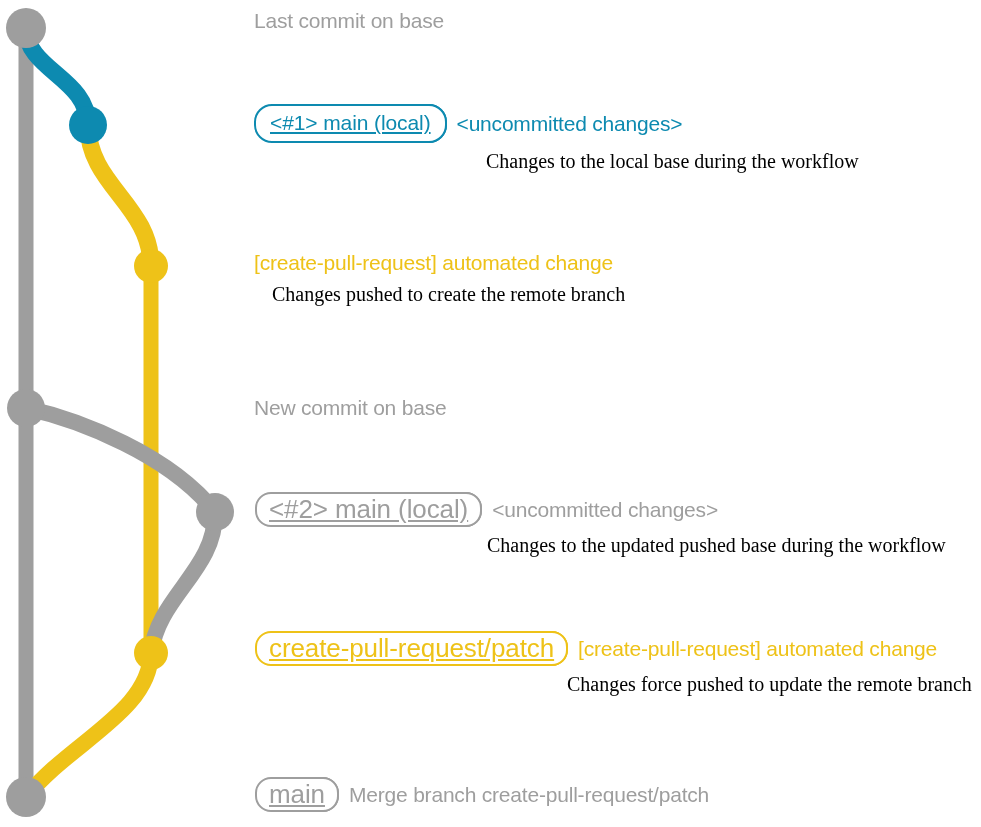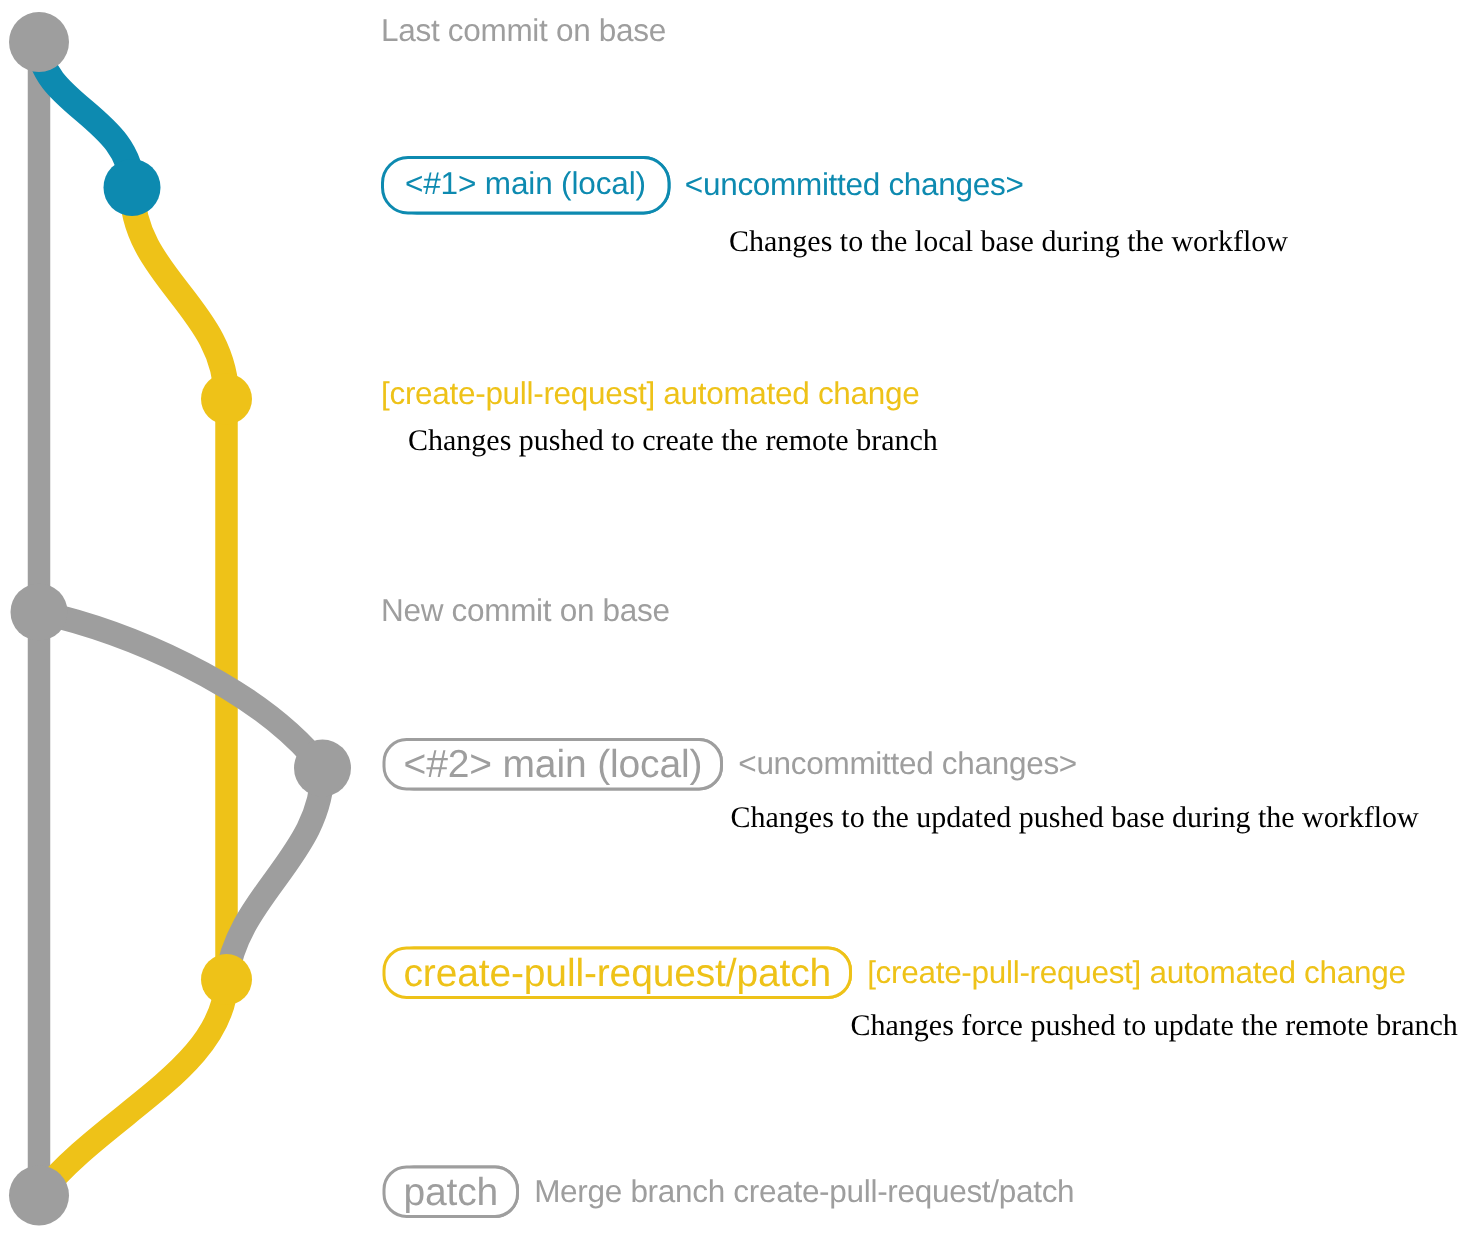--- a/index.html
+++ b/index.html
@@ -49,20 +49,21 @@
     align-items: center;
     white-space: nowrap;
   }
 
   
   .badge {
     position: relative;
     display: inline-block;
     padding: 0;
     margin-right: 10px;
+    text-decoration: underline;
   }
   .badge .badge-back {
     position: absolute;
     left: 6px;
     top: 0;
     right: 0;
     bottom: 0;
     border: 2px solid currentColor;
     border-radius: 18px;
     box-sizing: border-box;
@@ -227,20 +228,20 @@
       </div>
       <div class="desc">Changes force pushed to update the remote branch</div>
     </div>
   </div>
 
   <div class="row" id="row-merge">
     <div class="row-inner">
       <div class="headline">
         <span class="badge badge-sm c-grey">
           <span class="badge-back"></span>
-          <span class="badge-front">patch</span>
+          <span class="badge-front">main</span>
         </span>
         <span class="subject c-grey">Merge branch create-pull-request/patch</span>
       </div>
     </div>
   </div>
 
 </div>
 
 </body></html>

